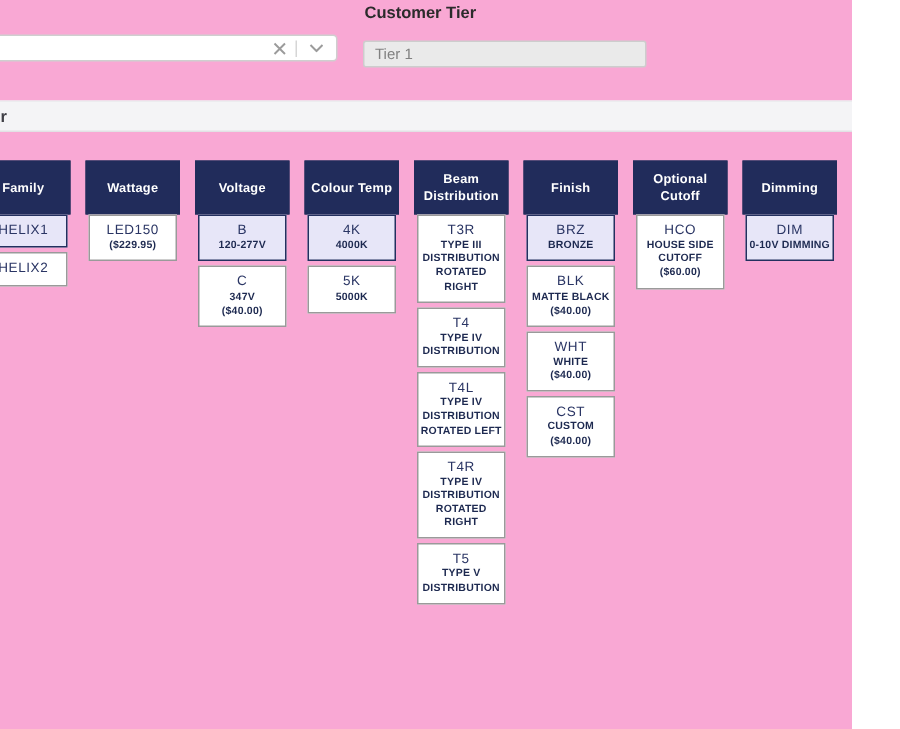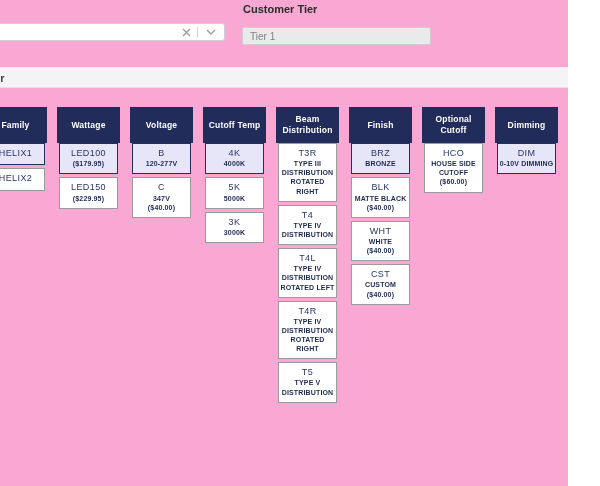--- a/index.html
+++ b/index.html
@@ -93,54 +93,46 @@
         <div class="col-header">Family</div>
         <div class="opt selected">
           <div class="opt-code">HELIX1</div>
         </div>
         <div class="opt">
           <div class="opt-code">HELIX2</div>
         </div>
       </div>
       <div class="col">
         <div class="col-header">Wattage</div>
-        <div class="opt selected">
-          <div class="opt-code">LED100</div>
-          <div class="opt-desc">($179.95)</div>
-        </div>
         <div class="opt">
           <div class="opt-code">LED150</div>
           <div class="opt-desc">($229.95)</div>
         </div>
       </div>
       <div class="col">
         <div class="col-header">Voltage</div>
         <div class="opt selected">
           <div class="opt-code">B</div>
           <div class="opt-desc">120-277V</div>
         </div>
         <div class="opt">
           <div class="opt-code">C</div>
           <div class="opt-desc">347V</div>
           <div class="opt-desc">($40.00)</div>
         </div>
       </div>
       <div class="col">
-        <div class="col-header">Cutoff Temp</div>
+        <div class="col-header">Colour Temp</div>
         <div class="opt selected">
           <div class="opt-code">4K</div>
           <div class="opt-desc">4000K</div>
         </div>
         <div class="opt">
           <div class="opt-code">5K</div>
           <div class="opt-desc">5000K</div>
-        </div>
-        <div class="opt">
-          <div class="opt-code">3K</div>
-          <div class="opt-desc">3000K</div>
         </div>
       </div>
       <div class="col">
         <div class="col-header">Beam Distribution</div>
         <div class="opt">
           <div class="opt-code">T3R</div>
           <div class="opt-desc">TYPE III DISTRIBUTION ROTATED RIGHT</div>
         </div>
         <div class="opt">
           <div class="opt-code">T4</div>

